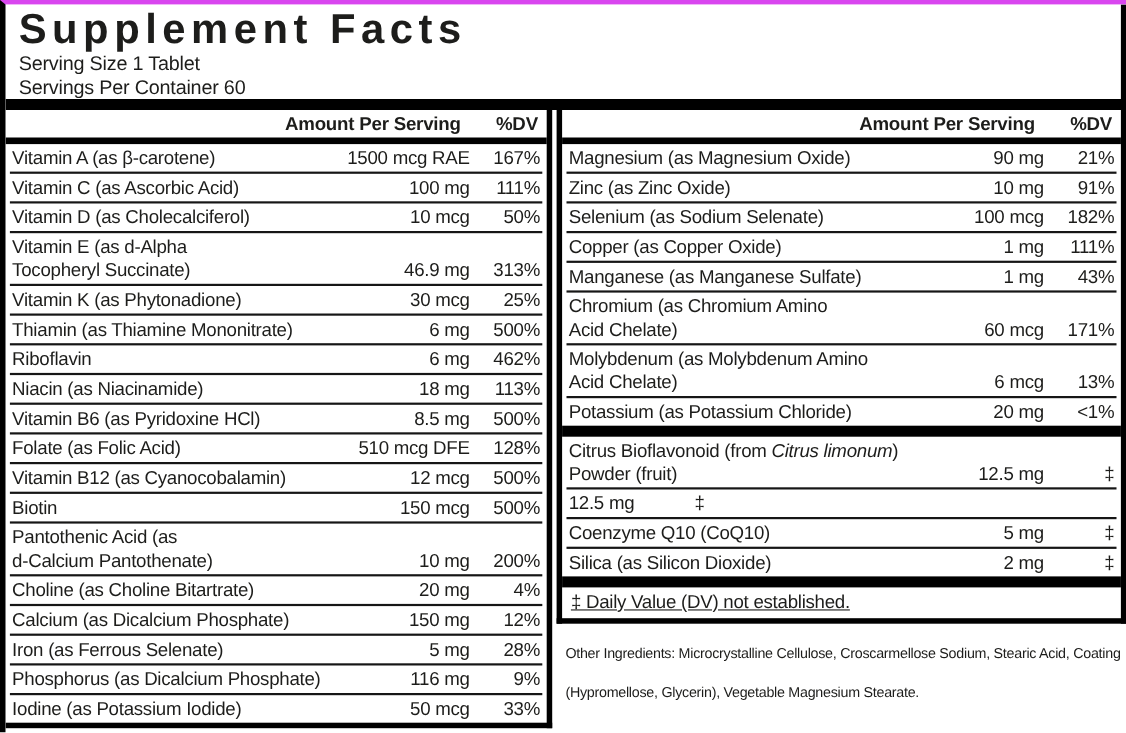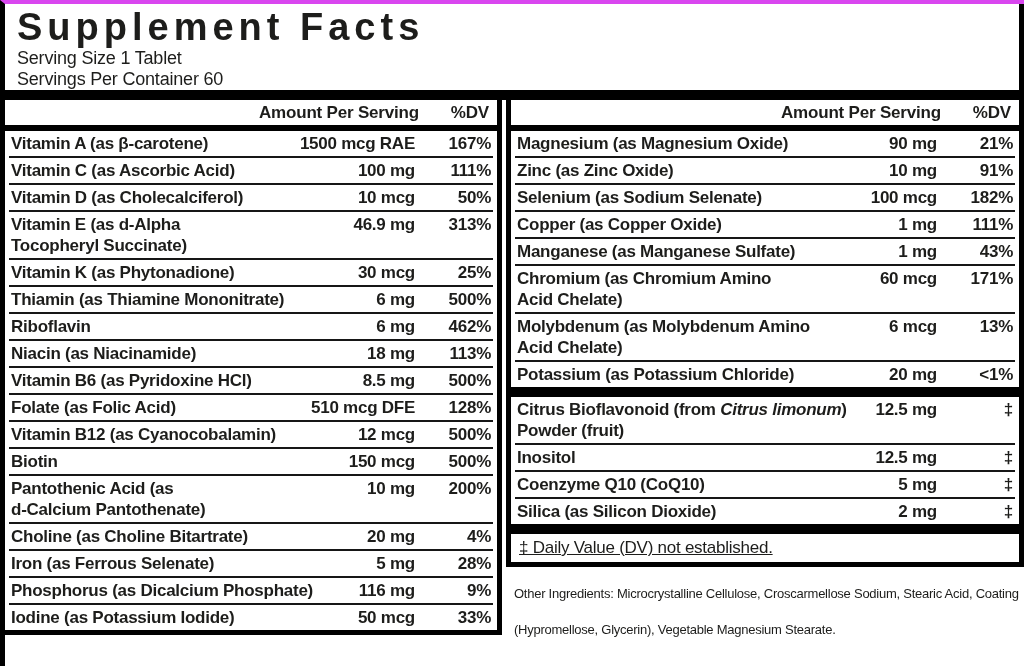--- a/index.html
+++ b/index.html
@@ -22,25 +22,24 @@
   .panel-left{width:497px;box-sizing:border-box;border-right:5px solid #000;border-bottom:5px solid #000;}
   .panel-right-wrap{flex:1;min-width:0;}
   .panel-right{box-sizing:border-box;border-left:5px solid #000;border-right:5px solid #000;border-bottom:5px solid #000;}
   .panel-header{
     display:flex;justify-content:flex-end;align-items:center;gap:32px;
     padding:3px 8px 2px;font-weight:bold;font-size:17px;line-height:20px;
     border-bottom:6px solid #000;letter-spacing:-0.2px;
   }
   .rows{display:block;}
   .row{
-    display:flex;align-items:flex-start;gap:20px;
+    display:flex;align-items:flex-end;gap:8px;
     margin:0 4px;padding:2px 2px;min-height:23px;
     font-size:17px;line-height:21px;letter-spacing:-0.25px;
     box-sizing:border-box;
-    font-weight:bold;
   }
   .rows .row:not(:last-child){border-bottom:2px solid #161616;}
   .name{flex:1;white-space:pre-line;}
   .amount{text-align:right;white-space:nowrap;}
   .dv{width:56px;text-align:right;white-space:nowrap;}
   .it{font-style:italic;margin-top:24px;}
   .bar{height:10px;background:#000;}
   .footnote{padding:3px 8px 4px;font-size:17px;line-height:21px;letter-spacing:-0.25px;text-decoration:underline;}
   .other{padding:9px 4px 0 8px;font-size:13px;line-height:36px;letter-spacing:-0.25px;}
 </style>
@@ -132,20 +131,25 @@
 d-Calcium Pantothenate)</span>
             <span class="amount">10 mg</span>
             <span class="dv">200%</span>
           </div>
           <div class="row">
             <span class="name">Choline (as Choline Bitartrate)</span>
             <span class="amount">20 mg</span>
             <span class="dv">4%</span>
           </div>
           <div class="row">
+            <span class="name">Calcium (as Dicalcium Phosphate)</span>
+            <span class="amount">150 mg</span>
+            <span class="dv">12%</span>
+          </div>
+          <div class="row">
             <span class="name">Iron (as Ferrous Selenate)</span>
             <span class="amount">5 mg</span>
             <span class="dv">28%</span>
           </div>
           <div class="row">
             <span class="name">Phosphorus (as Dicalcium Phosphate)</span>
             <span class="amount">116 mg</span>
             <span class="dv">9%</span>
           </div>
           <div class="row">
@@ -208,21 +212,20 @@
           </div>
         <div class="bar"></div>
         <div class="rows">
             <div class="row">
               <span class="name"><span>Citrus Bioflavonoid (from </span><span class="it">Citrus limonum</span><span>)
 Powder (fruit)</span></span>
               <span class="amount">12.5 mg</span>
               <span class="dv">‡</span>
             </div>
             <div class="row">
-              <span class="name">Inositol</span>
               <span class="amount">12.5 mg</span>
               <span class="dv">‡</span>
             </div>
             <div class="row">
               <span class="name">Coenzyme Q10 (CoQ10)</span>
               <span class="amount">5 mg</span>
               <span class="dv">‡</span>
             </div>
             <div class="row">
               <span class="name">Silica (as Silicon Dioxide)</span>

